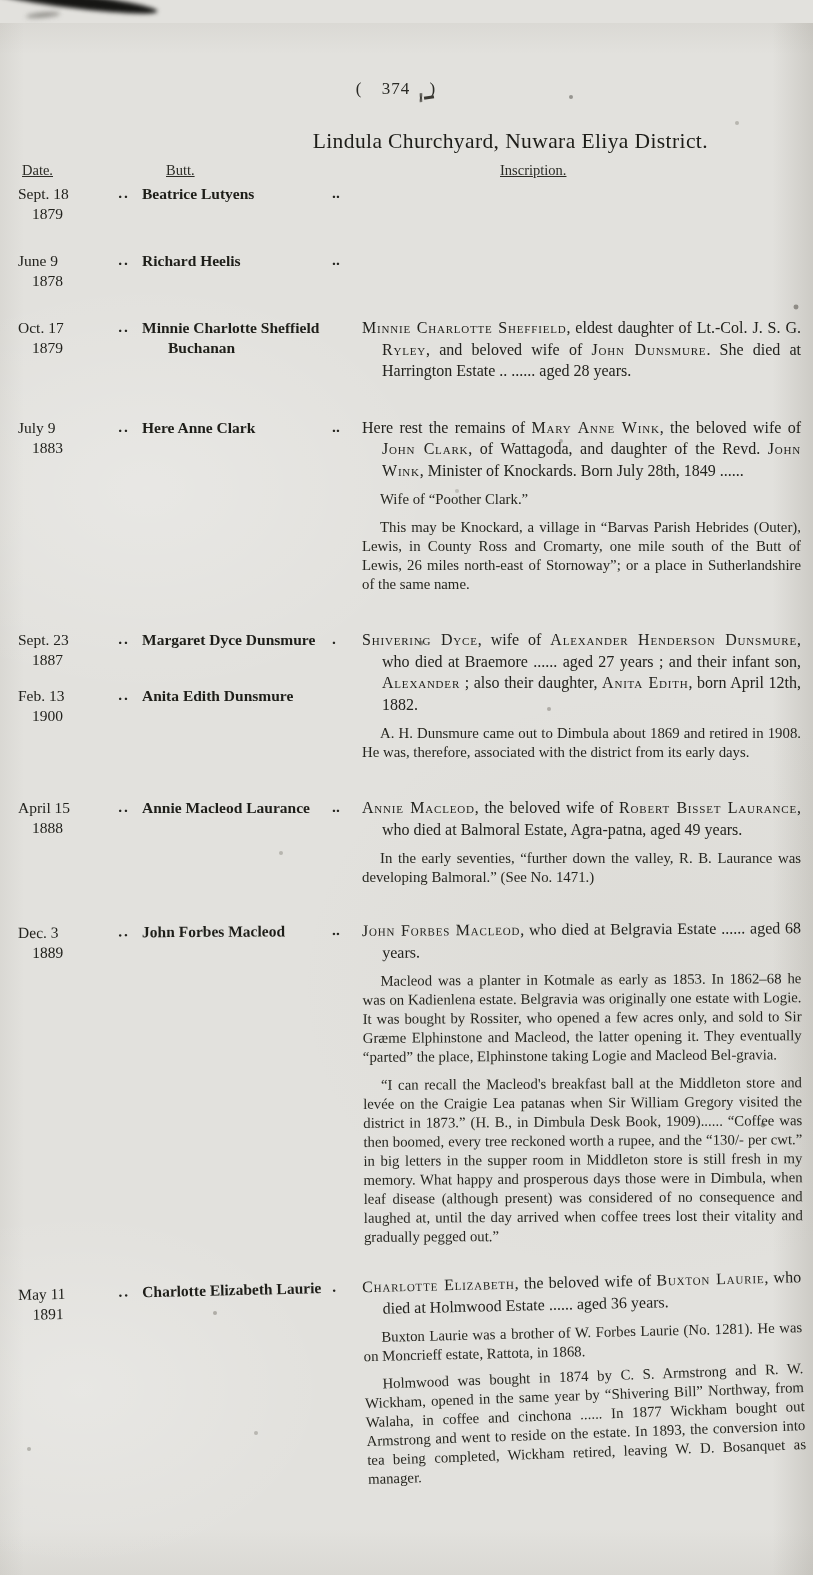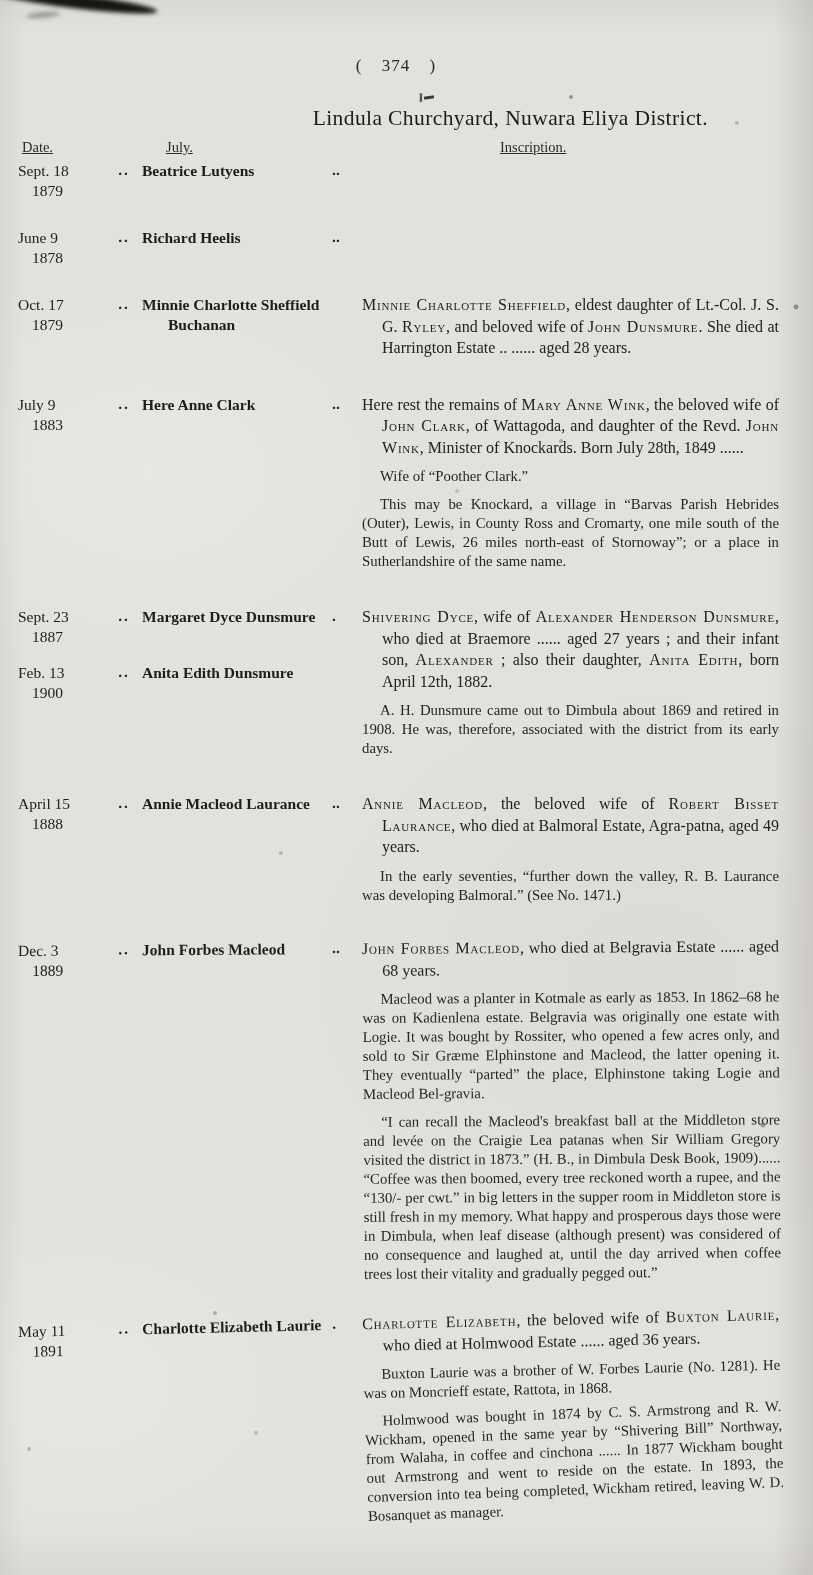--- a/index.html
+++ b/index.html
@@ -11,22 +11,23 @@
   }
   .page{
     position:absolute;inset:0;
     background:
       radial-gradient(ellipse 420px 300px at 18% 30%, rgba(255,255,255,0.22), transparent 70%),
       radial-gradient(ellipse 500px 420px at 80% 62%, rgba(170,165,152,0.10), transparent 70%),
       radial-gradient(ellipse 360px 260px at 10% 88%, rgba(255,255,255,0.20), transparent 70%),
       linear-gradient(90deg, rgba(140,135,124,0.10) 0%, rgba(0,0,0,0) 3%, rgba(0,0,0,0) 95%, rgba(120,115,104,0.20) 100%),
       linear-gradient(180deg, rgba(150,145,134,0.10) 0%, rgba(0,0,0,0) 2%, rgba(0,0,0,0) 97%, rgba(160,155,144,0.12) 100%),
       #e2e1dd;
-    padding:56px 34px 0 18px;
+    padding:56px 12px 0 18px;
     box-sizing:border-box;
+    margin-top:23px;
   }
   
   .smudge{position:absolute;top:-6px;left:-12px;width:170px;height:14px;background:#161614;
     border-radius:50%;transform:rotate(7deg);filter:blur(2px);}
   .smudge::after{content:"";position:absolute;top:22px;left:40px;width:34px;height:5px;
     background:rgba(70,68,62,0.55);border-radius:50%;transform:rotate(-12deg);filter:blur(1px);}
   .inkmark{position:absolute;left:424px;top:96px;width:10px;height:3px;background:#3c3a34;
     transform:rotate(-8deg);filter:blur(0.3px);}
   .inkmark::after{content:"";position:absolute;left:-4px;top:-4px;width:2px;height:9px;
     background:#3c3a34;transform:rotate(8deg);}
@@ -77,21 +78,21 @@
   .entry:nth-child(8) .p-note:last-child{ transform:rotate(-0.8deg); transform-origin:left top;}
 </style>
 </head>
 <body>
 
 <div class="page">
   <div class="pagenum">(  374  )</div>
   <div class="title">Lindula Churchyard, Nuwara Eliya District.</div>
   <div class="cols">
     <div class="c-date">Date.</div>
-    <div class="c-name">July.</div>
+    <div class="c-name">Butt.</div>
     <div class="c-insc">Inscription.</div>
   </div>
   <div>
       <div class="entry">
     <div class="entry-left">
           <div class="pair">
             <div class="date">
               <div class="d1">Sept. 18</div>
               <div class="d2">1879</div>
             </div>

